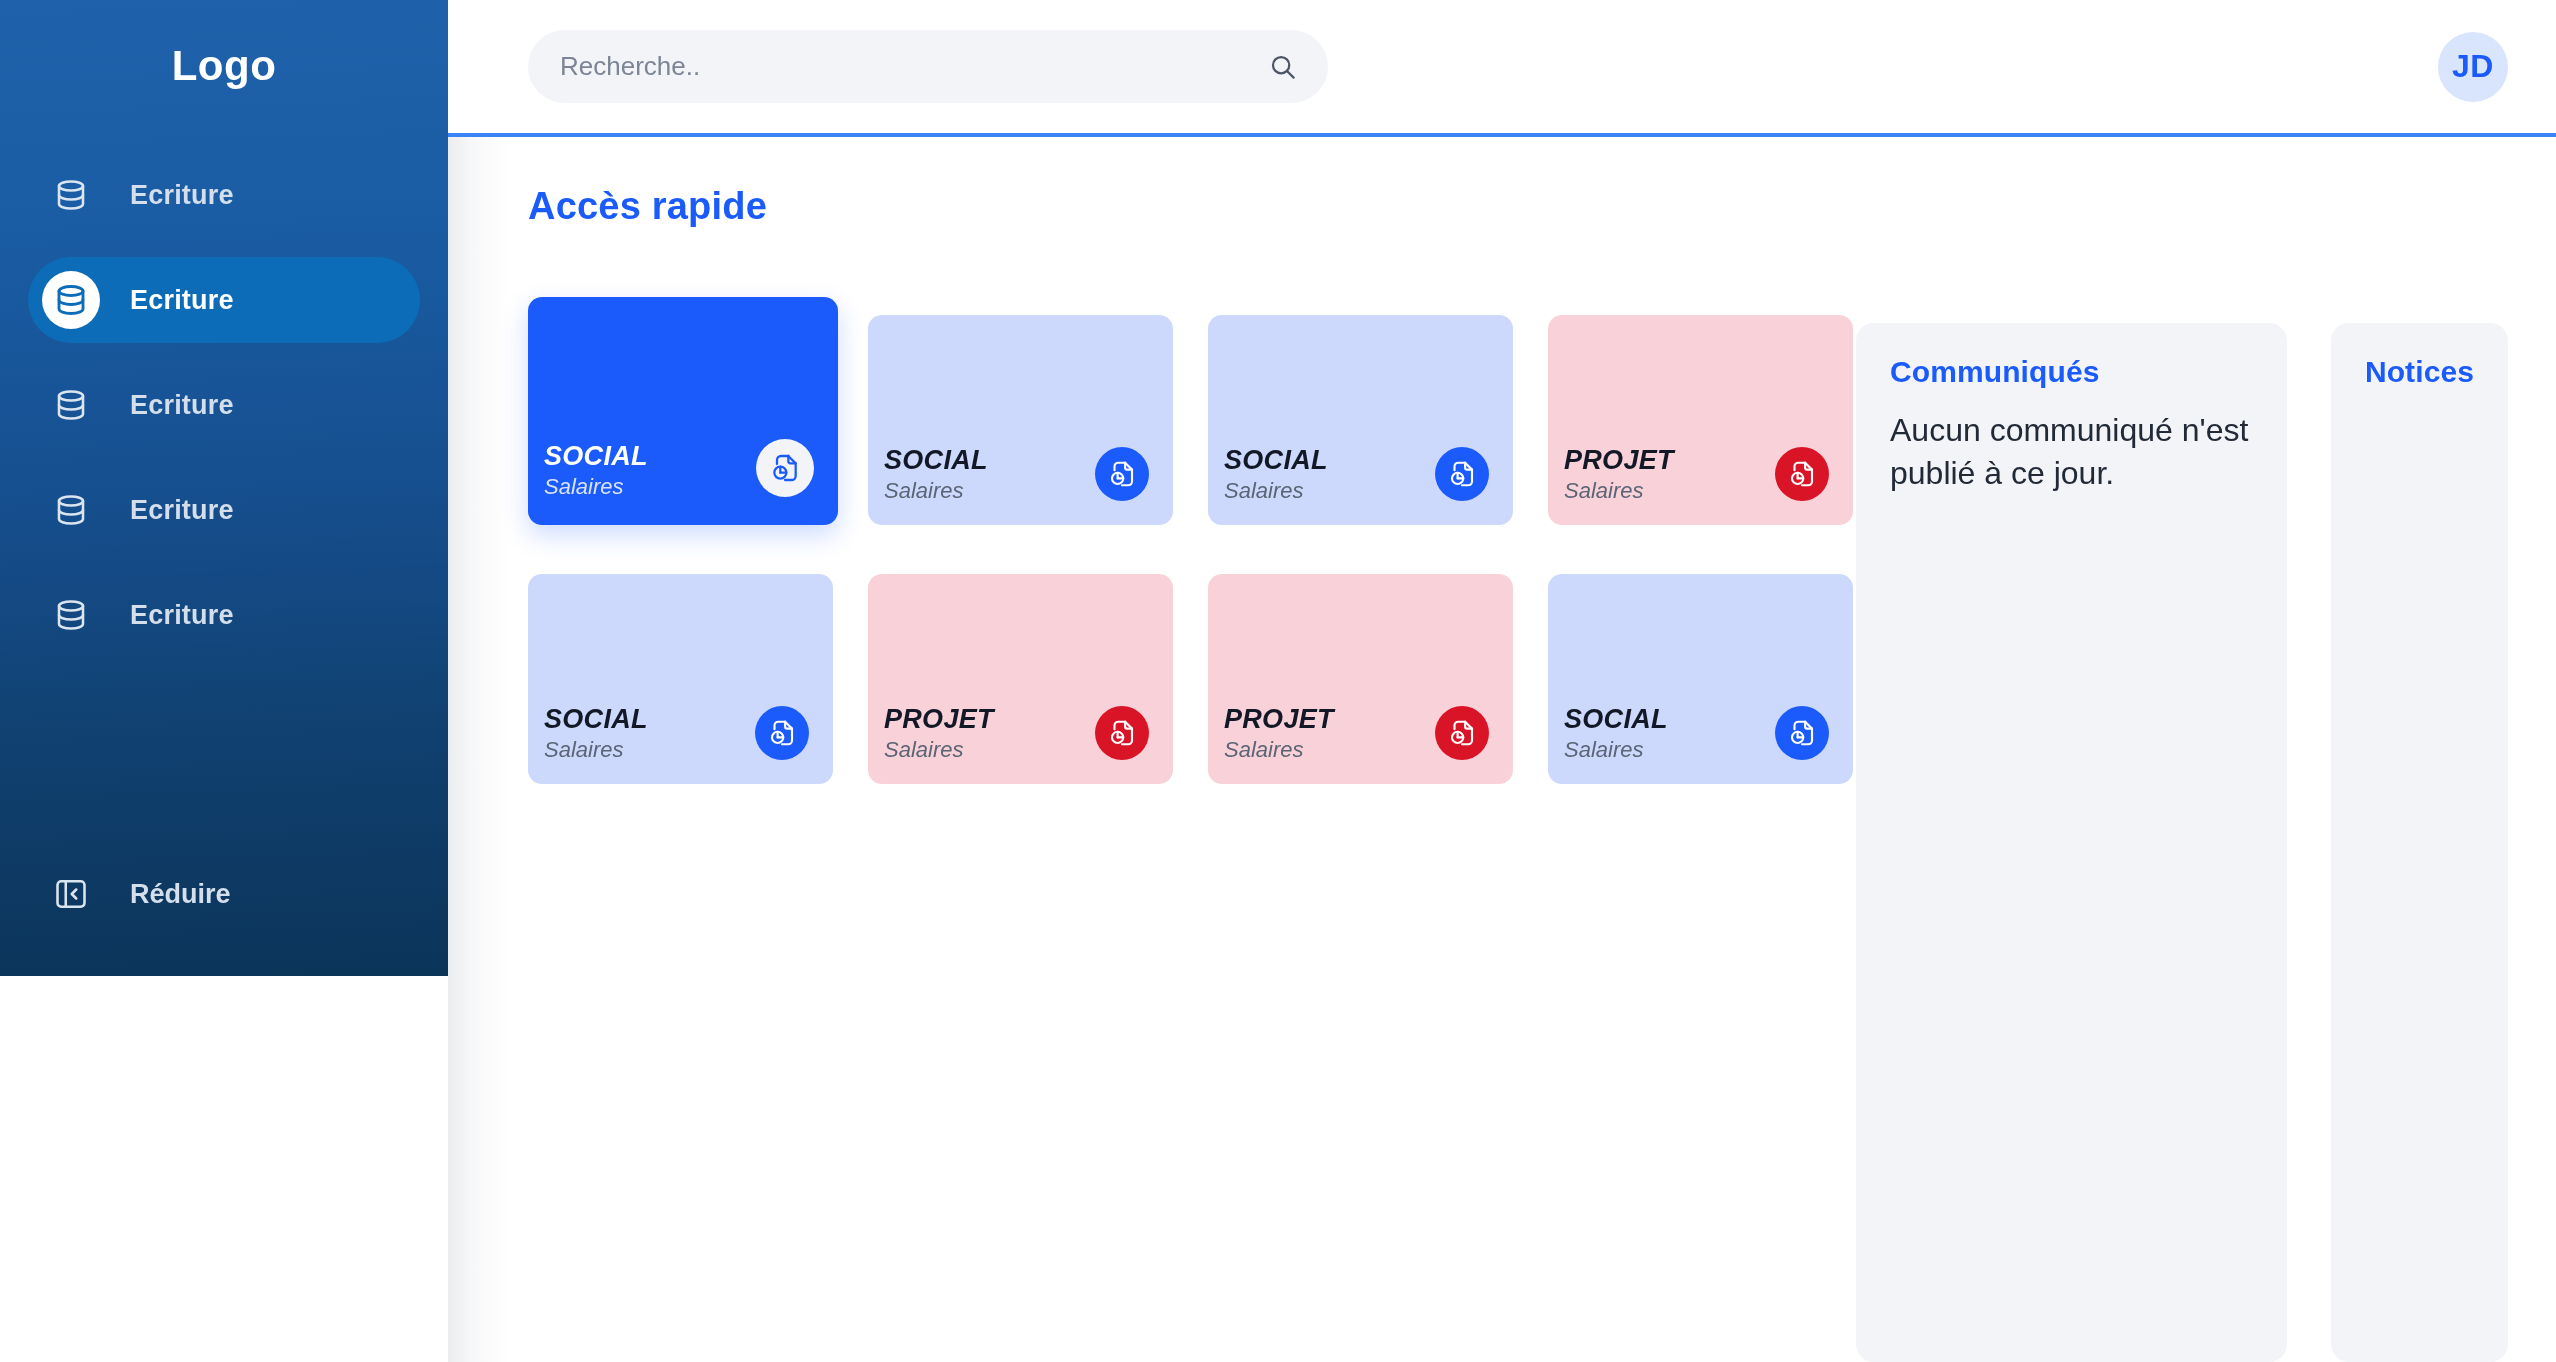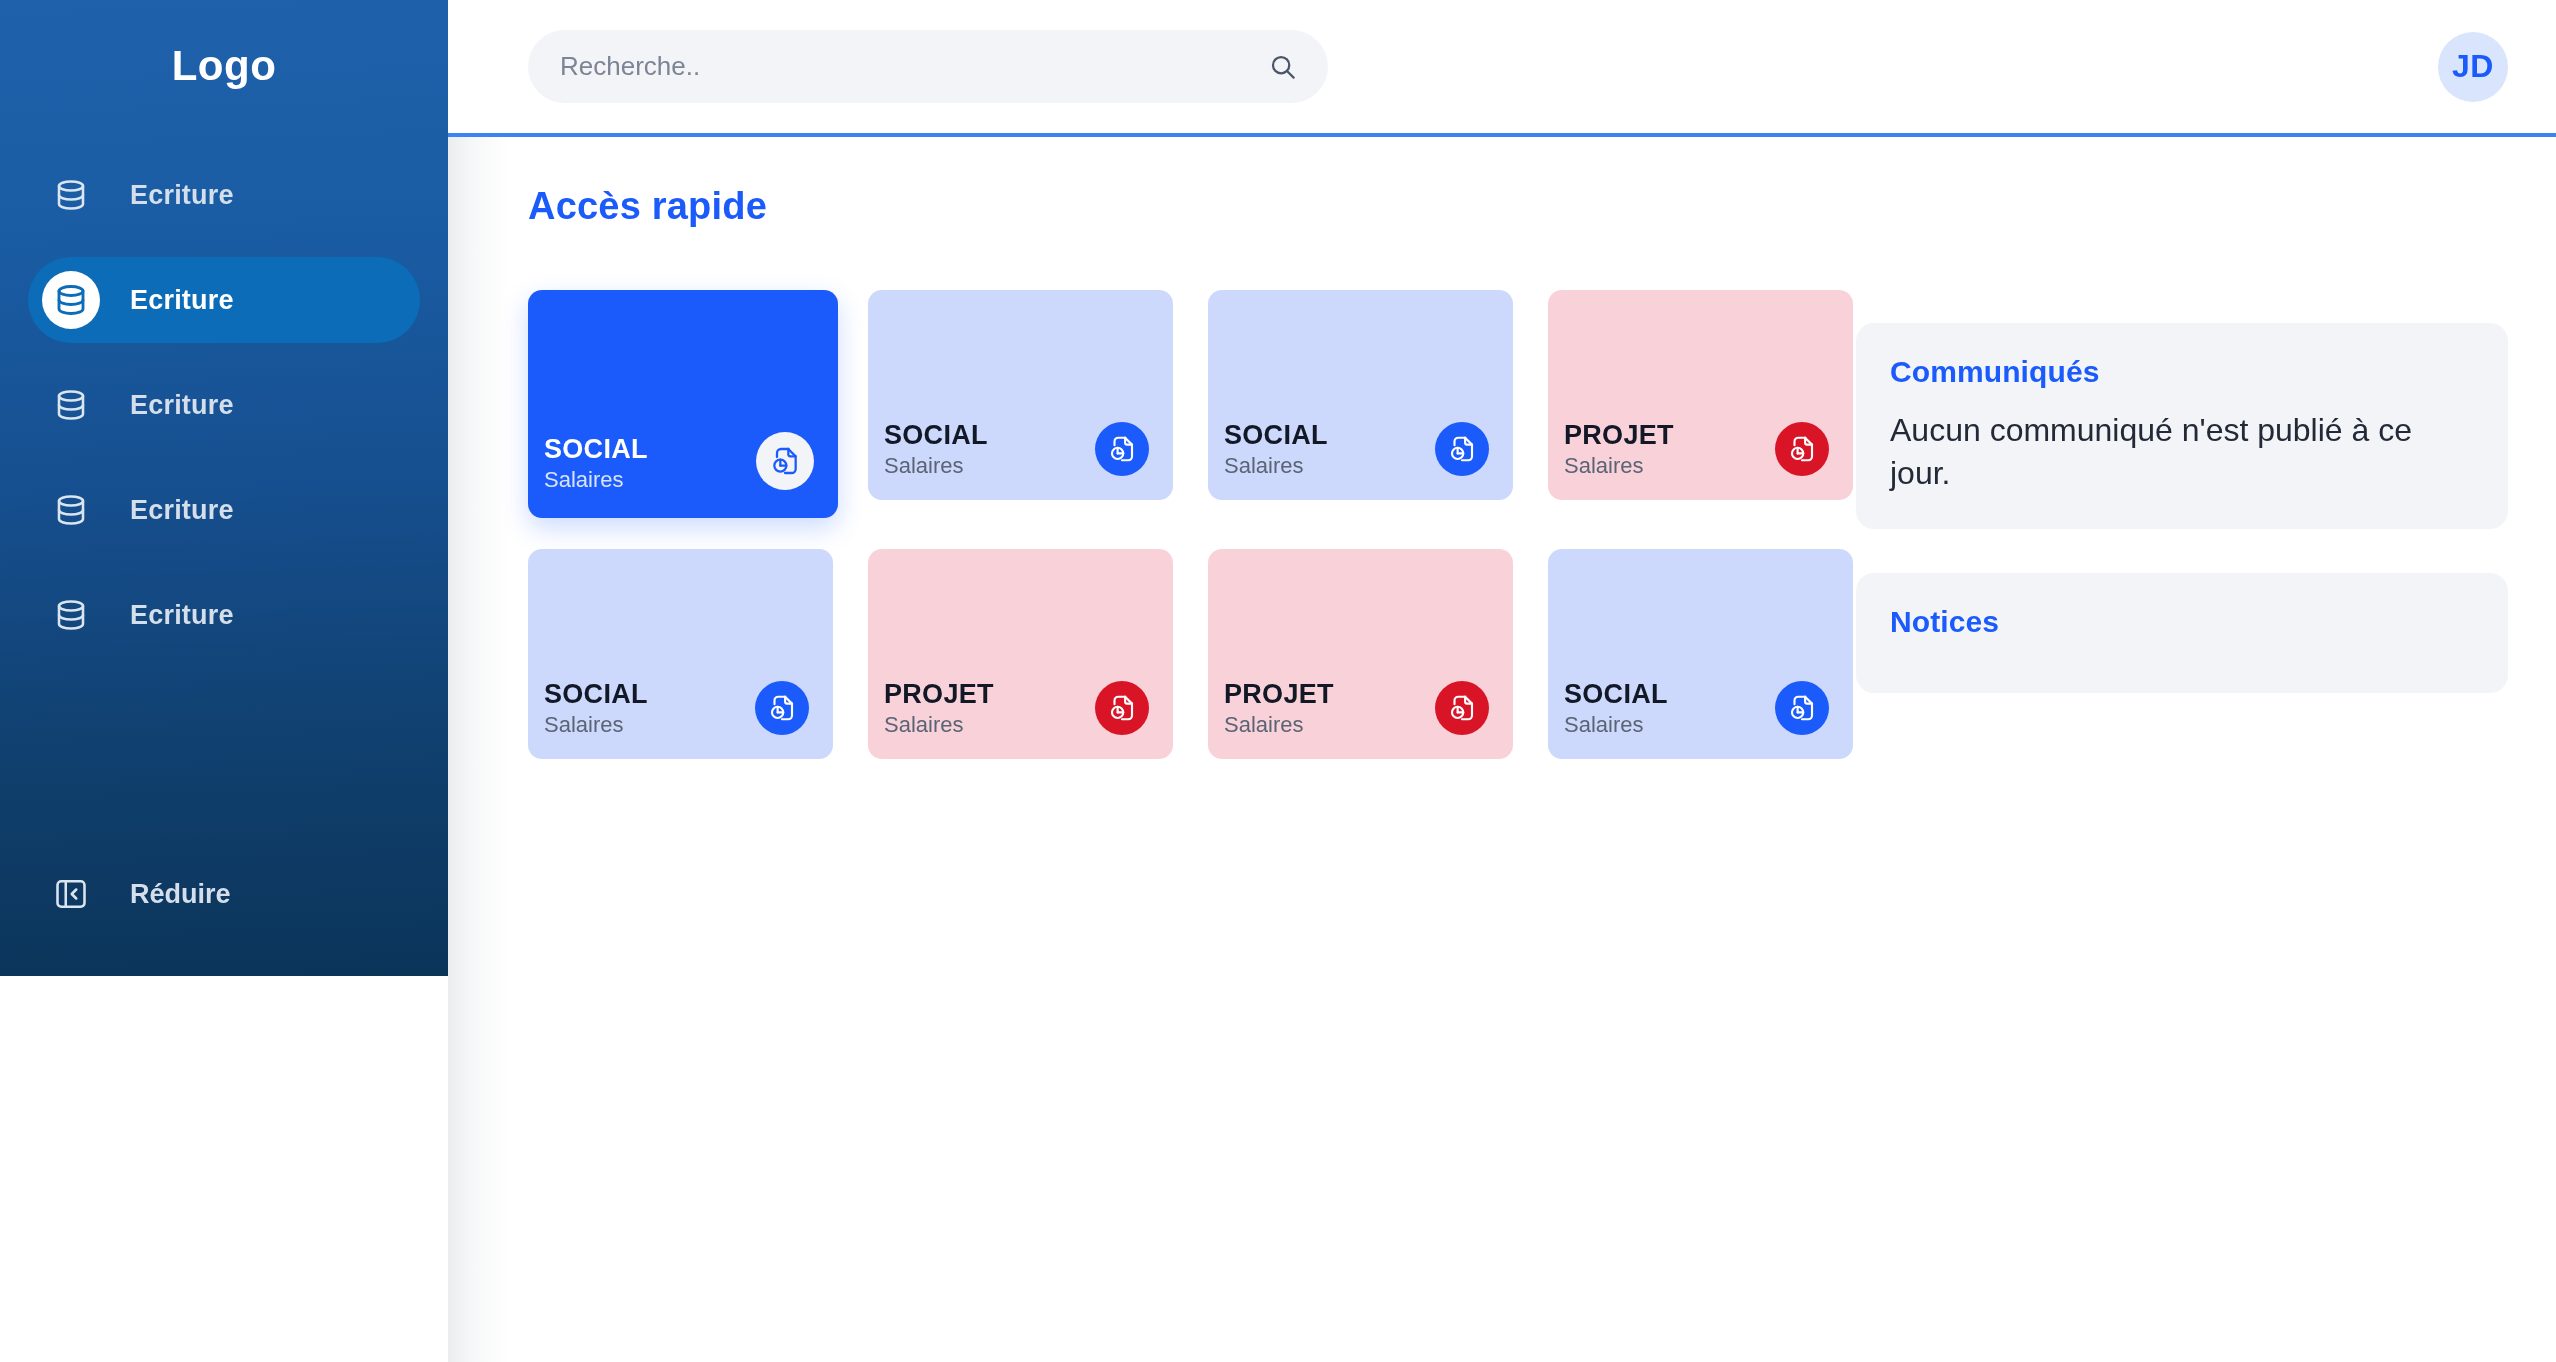--- a/index.html
+++ b/index.html
@@ -217,20 +217,22 @@
     column-gap: 0px;
     row-gap: 24px;
     width: 1360px;
   }
 
   .folder-cell {
     width: 411px;
     height: 235px;
     position: relative;
     display: flex;
+    align-items: flex-end;
+    font-style: italic;
   }
 
   
   .folder {
     position: relative;
     width: 305px;
     height: 210px;
     border-radius: 14px 14px 14px 14px;
     cursor: pointer;
     display: flex;
@@ -304,21 +306,20 @@
   .folder.v-pink { background: #f9d2d9; }
   .folder.v-pink .folder-title { color: #121826; }
   .folder.v-pink .folder-sub   { color: #5b6475; }
   .folder.v-pink .folder-badge { background: #d91427; }
 
   
   .content-right {
     flex: 0 0 700px;
     padding: 186px 48px 0 0;
     display: flex;
-    flex-direction: column;
     gap: 44px;
   }
 
   .info-card {
     background: #f2f4f7;
     border-radius: 18px;
     padding: 32px 34px 34px 34px;
   }
   .info-card-title {
     color: #1b5bfb;

